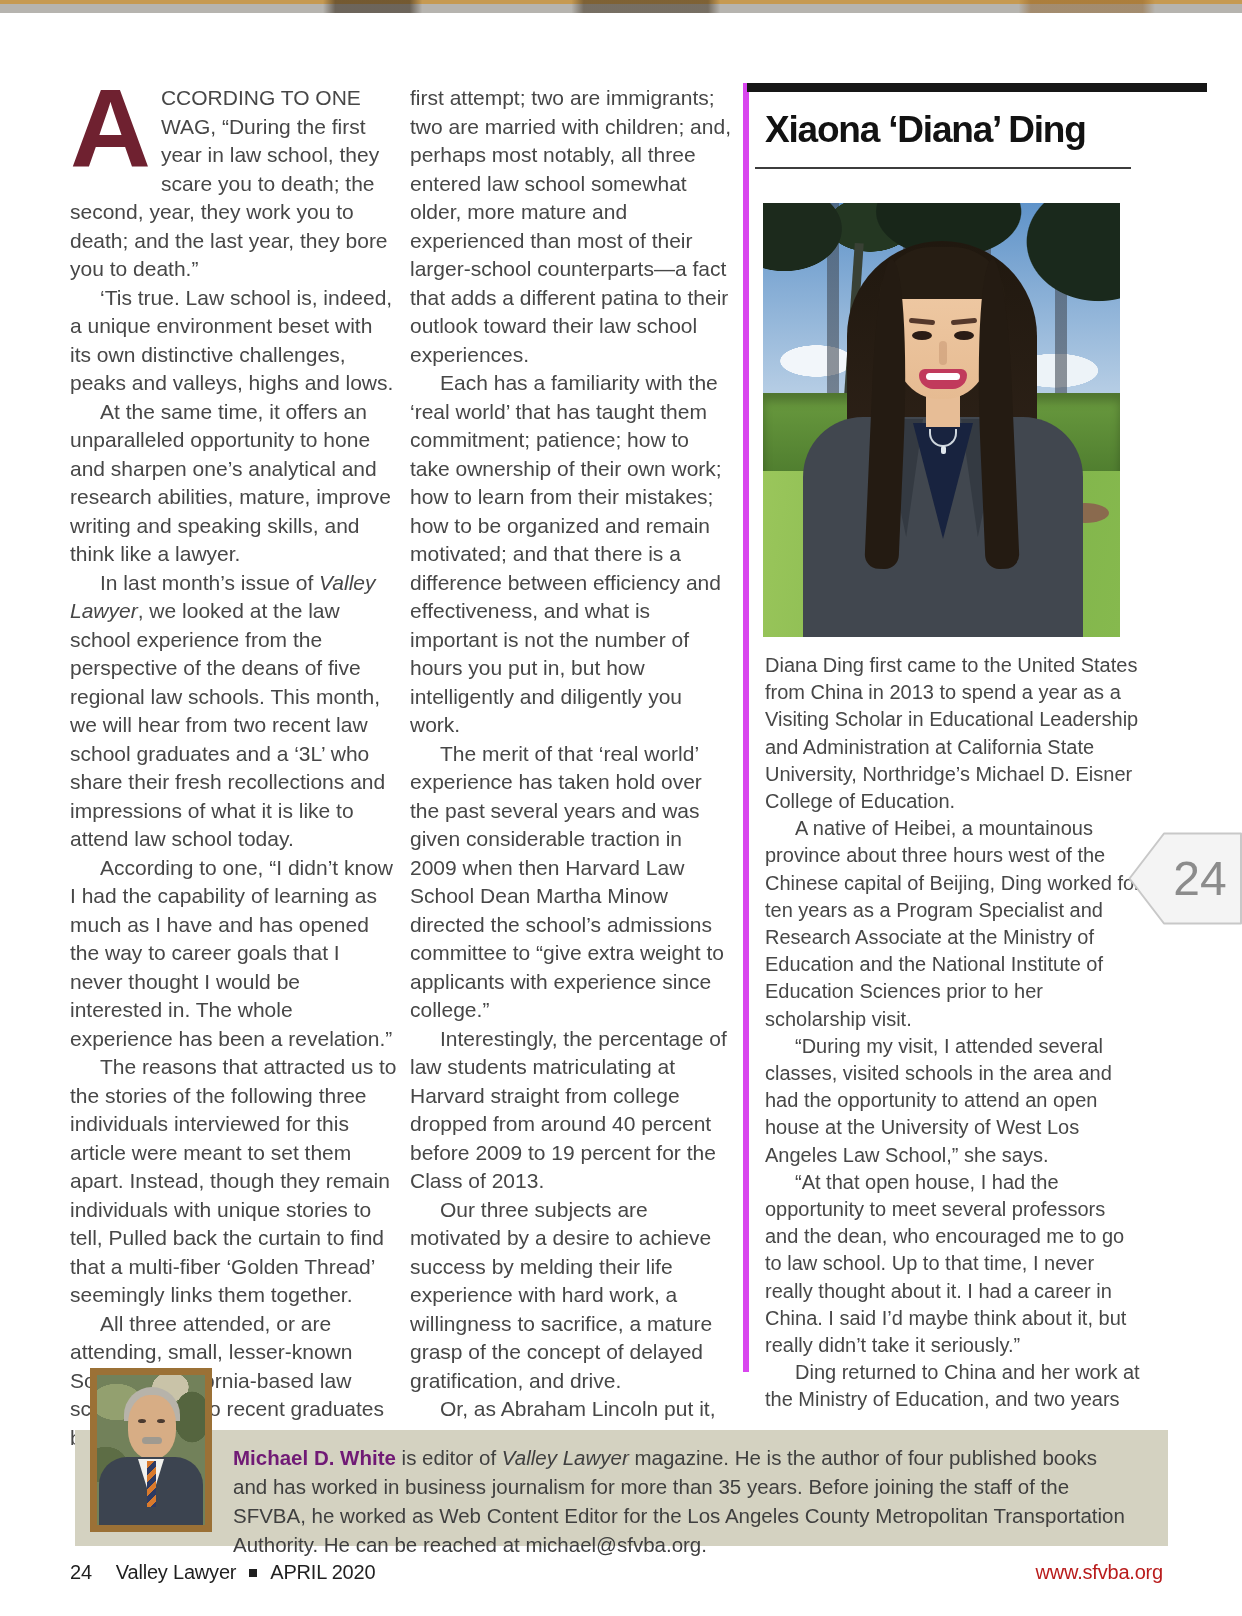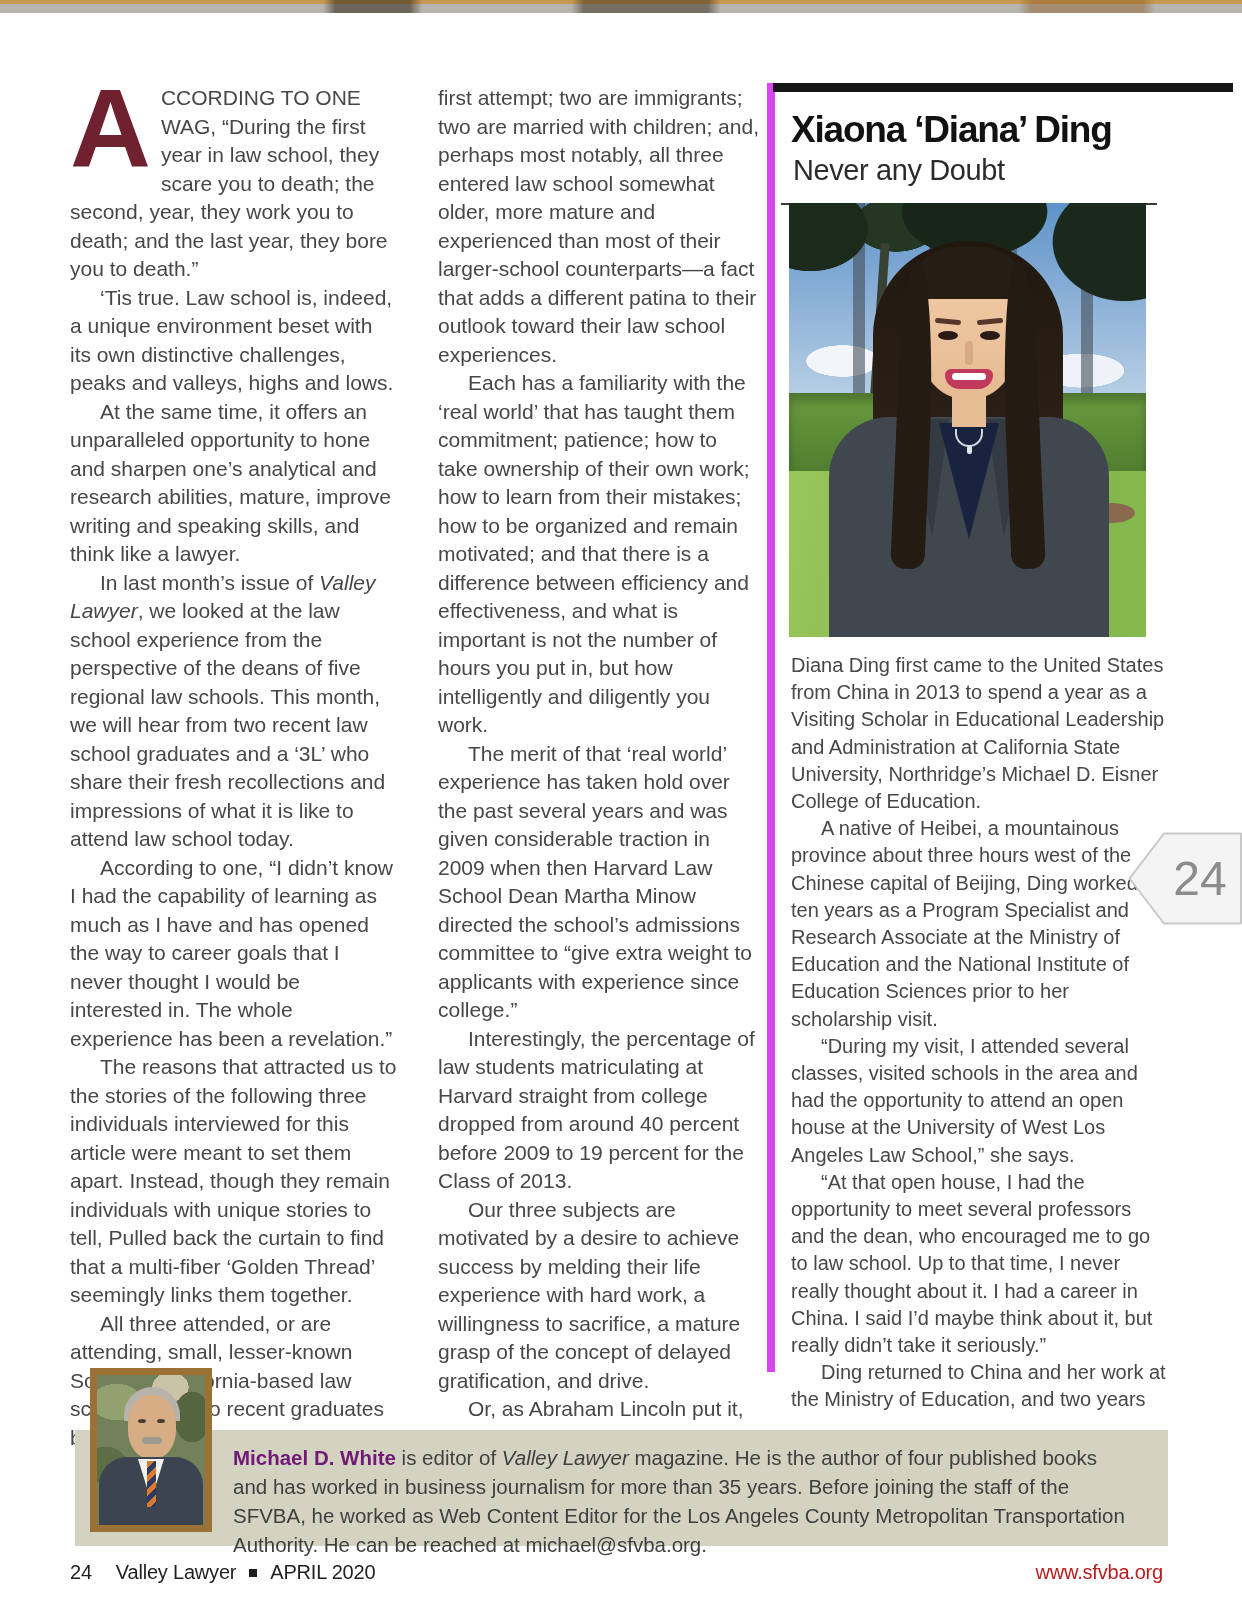--- a/index.html
+++ b/index.html
@@ -11,31 +11,31 @@
   .top-strip {
     position:absolute; left:0; top:0; width:1242px; height:13px;
     background:
       linear-gradient(90deg, rgba(0,0,0,0) 0 26%, rgba(48,36,22,.55) 27% 33%, rgba(0,0,0,0) 34% 46%,
         rgba(55,42,24,.5) 47% 57%, rgba(0,0,0,0) 58% 82%, rgba(140,92,34,.45) 83% 92%, rgba(0,0,0,0) 93%),
       linear-gradient(#c69a52 0 4px, #b6b4af 4px 13px);
   }
   
   .col { position:absolute; top:84px; font-size:21px; line-height:28.5px; color:#474747; }
   .col1 { left:70px;  width:327px; }
-  .col2 { left:438px; width:322px; }
+  .col2 { left:410px; width:322px; }
   .col p { margin:0; text-indent:30px; }
   .col p.noind { text-indent:0; }
   .dropcap {
     float:left; font-weight:bold; color:#6f2130;
     font-size:112px; line-height:82px; height:82px; margin:4px 10px 0 0;
   }
   
   .sidebar {
-    position:absolute; left:767px; top:83px; width:458px; height:1289px;
-    border-left:8px solid #d946ef; box-sizing:border-box;
+    position:absolute; left:743px; top:83px; width:458px; height:1289px;
+    border-left:6px solid #d946ef; box-sizing:border-box;
   }
   .black-bar { position:absolute; left:-2px; top:0; width:460px; height:9px; background:#161616; }
   .profile-name {
     margin:26px 0 0 16px; font-size:37px; font-weight:bold; color:#121212;
     letter-spacing:-1.2px;
   }
   .profile-tagline { margin:3px 0 0 18px; font-size:29px; font-weight:normal; color:#2b2b2b; letter-spacing:-0.4px; }
   .rule { margin:16px 0 0 6px; width:376px; height:2px; background:#3c3c3c; }
   .photo { position:absolute; left:14px; top:120px; width:357px; height:434px; overflow:hidden; background:#5f93c9; }
   .sidebar-text { position:absolute; left:16px; top:569px; width:376px; font-size:20px; line-height:27.2px; color:#474747; }
@@ -151,21 +151,20 @@
     <p>Each has a familiarity with the ‘real world’ that has taught them commitment; patience; how to take ownership of their own work; how to learn from their mistakes; how to be organized and remain motivated; and that there is a difference between efficiency and effectiveness, and what is important is not the number of hours you put in, but how intelligently and diligently you work.</p>
     <p>The merit of that ‘real world’ experience has taken hold over the past several years and was given considerable traction in 2009 when then Harvard Law School Dean Martha Minow directed the school’s admissions committee to “give extra weight to applicants with experience since college.”</p>
     <p>Interestingly, the percentage of law students matriculating at Harvard straight from college dropped from around 40 percent before 2009 to 19 percent for the Class of 2013.</p>
     <p>Our three subjects are motivated by a desire to achieve success by melding their life experience with hard work, a willingness to sacrifice, a mature grasp of the concept of delayed gratification, and drive.</p>
     <p>Or, as Abraham Lincoln put it, “If you are absolutely determined to make a lawyer of yourself, the thing is more than half-done already.”</p>
   </div>
 
   <aside class="sidebar">
     <div class="black-bar"></div>
     <h1 class="profile-name">Xiaona ‘Diana’ Ding</h1>
-    <h2 class="profile-tagline">Never any Doubt</h2>
     <div class="rule"></div>
 
     <div class="photo">
       <div class="ph-sky"></div>
       <div class="ph-clouds"></div>
       <div class="ph-building"></div>
       <div class="ph-trees"></div>
       <div class="ph-trunk"></div>
       <div class="ph-hedge"></div>
       <div class="ph-grass"></div>

